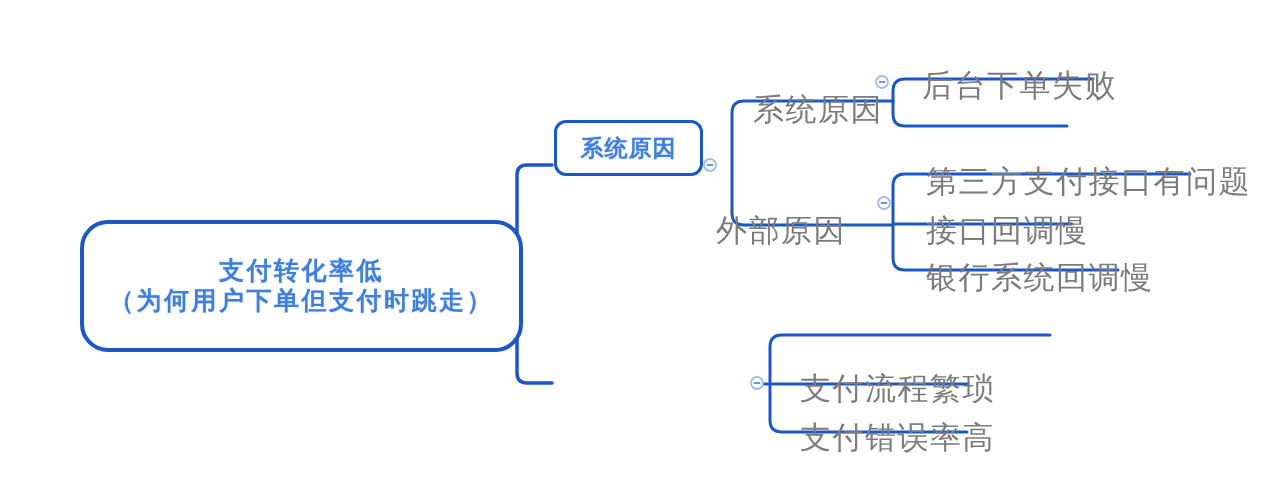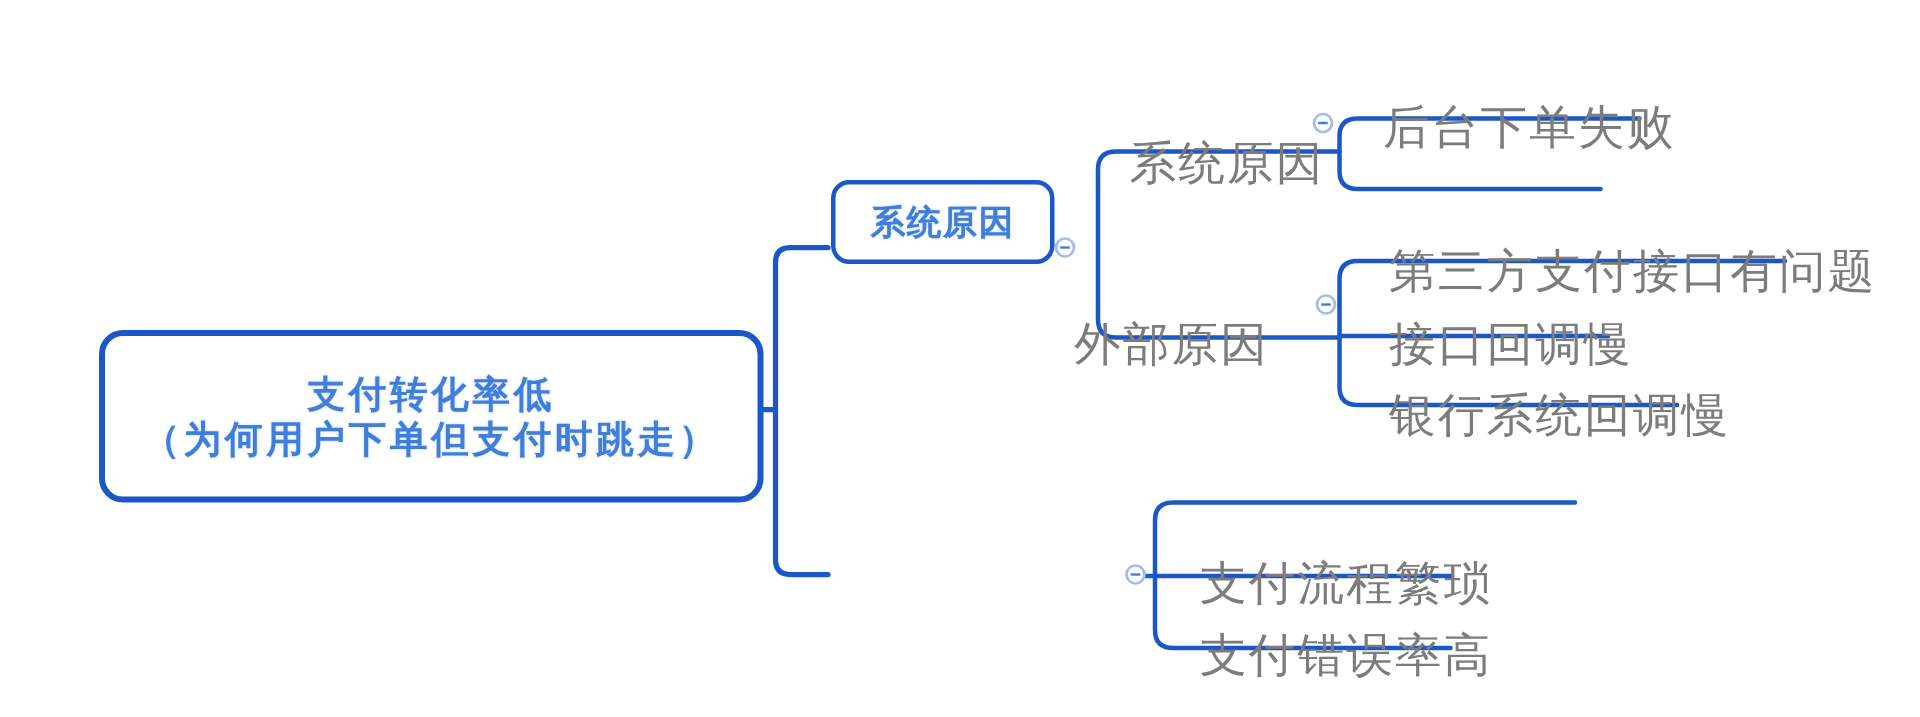--- a/index.html
+++ b/index.html
@@ -72,21 +72,21 @@
     <g>
       <circle cx="884" cy="203" r="6" fill="#FBFDFF" stroke="#A3BCE9" stroke-width="1.8"></circle>
       <line x1="880.8" y1="203" x2="887.2" y2="203" stroke="#4A7BD6" stroke-width="1.6"></line>
     </g>
     <g>
       <circle cx="757" cy="383" r="6" fill="#FBFDFF" stroke="#A3BCE9" stroke-width="1.8"></circle>
       <line x1="753.8" y1="383" x2="760.2" y2="383" stroke="#4A7BD6" stroke-width="1.6"></line>
     </g>
   </svg>
 
-  <div class="box root-box" style="left:66px;top:220px;width:443px;height:115px;">
+  <div class="box root-box" style="left:80px;top:220px;width:443px;height:132px;border-radius:28px;">
     <div>
       <span class="lbl-blue-line">支付转化率低</span>
       <span class="lbl-blue-line">（为何用户下单但支付时跳走）</span>
     </div>
   </div>
 
   <div class="box branch-box" style="left:554px;top:120px;width:149px;height:56px;">
     <span>系统原因</span>
   </div>
 

